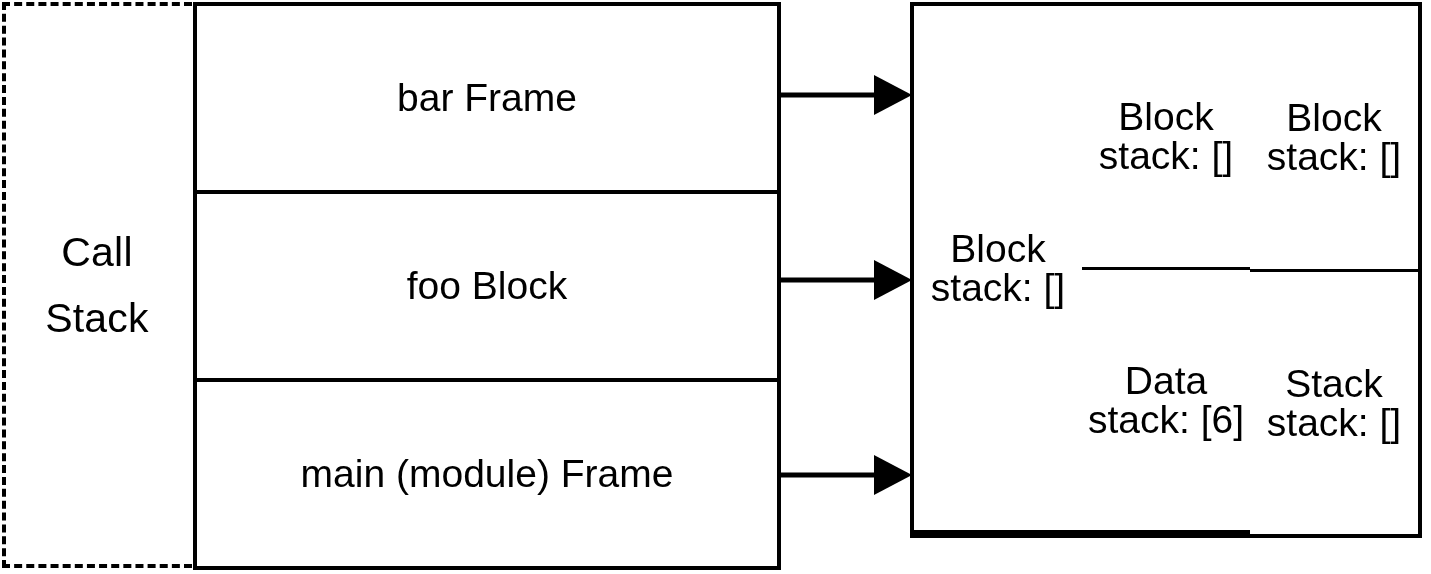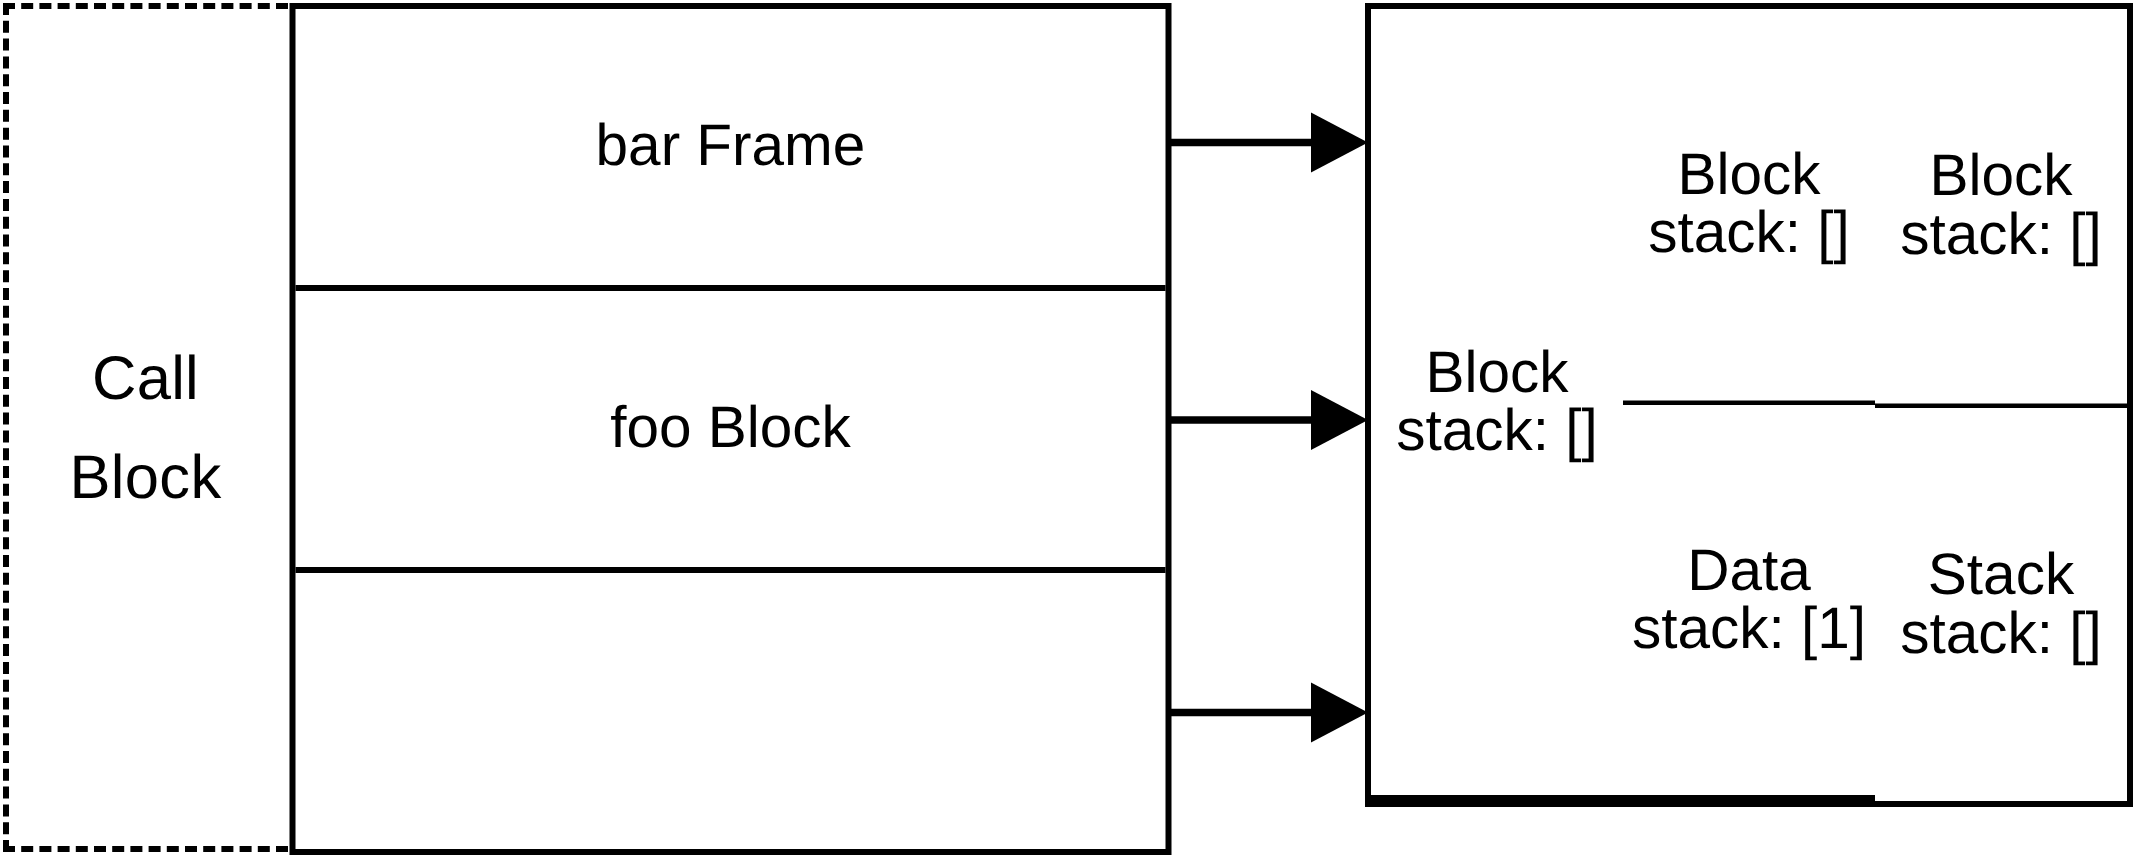--- a/index.html
+++ b/index.html
@@ -124,35 +124,36 @@
   .arrow svg { display: block; }
 </style>
 </head>
 <body>
 
 <div id="canvas">
 
   <div class="callstack-region"></div>
   <div class="callstack-label">
     <span>Call</span>
-    <span>Block</span>
+    <span>Stack</span>
   </div>
 
   <div class="frames-column">
 
     <div class="frame-cell">
       <span>bar Frame</span>
     </div>
 
     <div class="frame-cell">
       <span>foo Block</span>
 
     </div>
 
     <div class="frame-cell">
+      <span>main (module) Frame</span>
     </div>
 
   </div>
 
   <div class="arrow" style="top:73px;">
     <svg width="136" height="44" viewBox="0 0 136 44" xmlns="http://www.w3.org/2000/svg">
       <line x1="0" y1="22" x2="118" y2="22" stroke="#000000" stroke-width="5"></line>
       <polygon points="96,2 134,22 96,42" fill="#000000"></polygon>
     </svg>
   </div>
@@ -172,21 +173,21 @@
   </div>
 
   <div class="stacks-column">
 
     <div class="stack-group">
       <div class="stack-row">Block stack: []</div>
     </div>
 
     <div class="stack-group">
       <div class="stack-row">Block stack: []</div>
-      <div class="stack-row">Data stack: [1]</div>
+      <div class="stack-row">Data stack: [6]</div>
     </div>
 
     <div class="stack-group">
       <div class="stack-row">Block stack: []</div>
       <div class="stack-row">Stack stack: []</div>
     </div>
 
   </div>
 
 </div>

